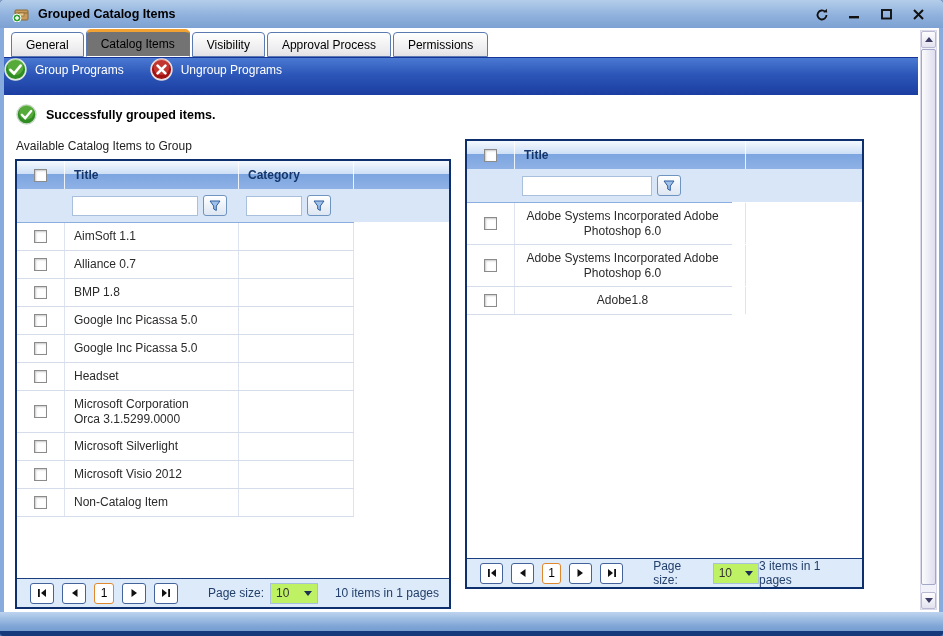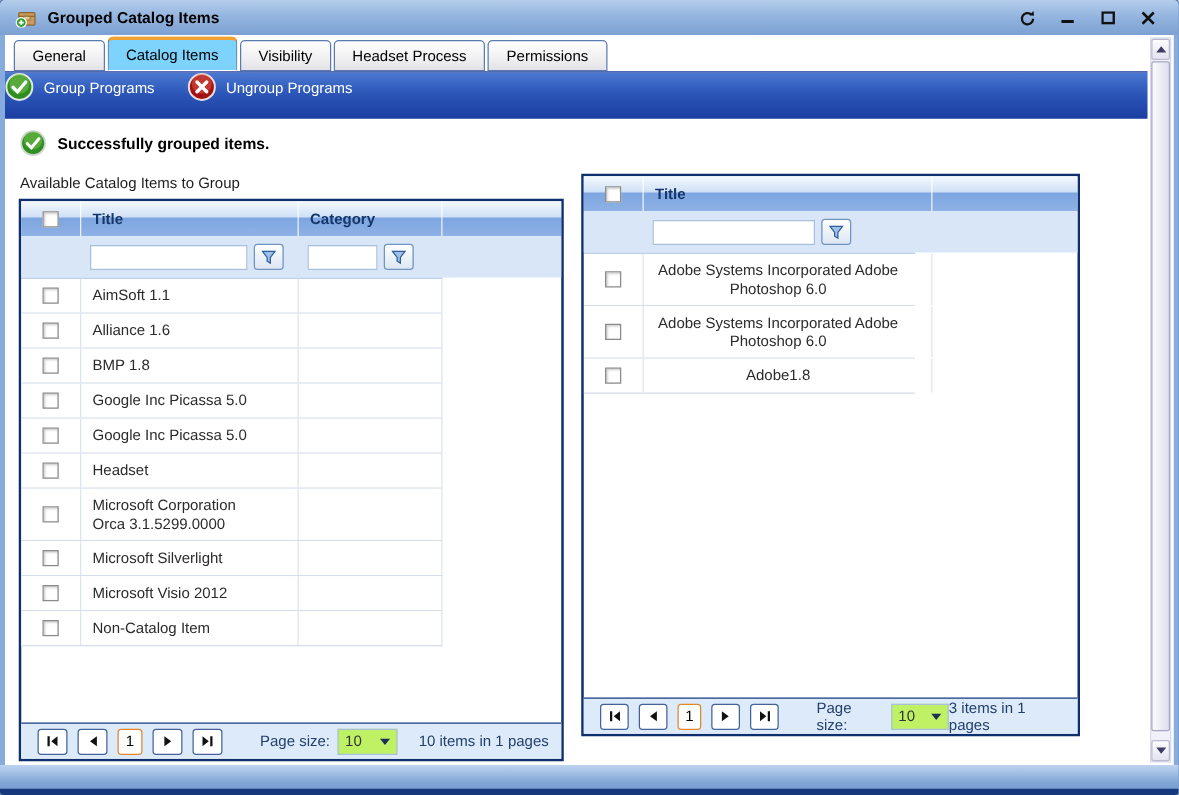--- a/index.html
+++ b/index.html
@@ -25,21 +25,21 @@
   .footer-dark { position:absolute; left:0; right:0; bottom:0; height:5px; background:#16397b; }
 
   .main { position:absolute; left:0; top:0; right:21px; bottom:0; }
 
   
   .tabstrip { display:flex; align-items:flex-end; height:29px; padding-left:7px; background:#fff; }
   .tab { height:25px; display:flex; align-items:center; justify-content:center;
          background:linear-gradient(180deg,#ffffff,#ededef 70%,#e2e2e6);
          border:1px solid #5a7ab0; border-radius:4px 4px 0 0; margin-right:2px;
          font-size:12px; color:#000; padding:0 14px; position:relative; }
-  .tab.selected { background:#7dd3fc; border-top:3px solid #f2a233; height:28px; z-index:2;
+  .tab.selected { background:#737373; border-top:3px solid #f2a233; height:28px; z-index:2;
                   border-bottom:1px solid #fff; border-radius:5px 5px 0 0; font-size:12px; }
 
   
   .toolbar { height:38px; background:linear-gradient(180deg,#4a79d2 0%,#2c56b8 45%,#1b3da2 100%);
              display:flex; align-items:flex-start; border-top:1px solid #16349a; }
   .tool-btn { display:flex; align-items:center; gap:8px; color:#fff; font-size:12px;
               margin-right:26px; cursor:pointer; }
 
   
   .status-row { display:flex; align-items:center; gap:9px; margin:9px 0 0 12px; }
@@ -147,21 +147,21 @@
         <div class="tab">
             <span>General</span>
           </div>
         <div class="tab selected">
             <span>Catalog Items</span>
           </div>
         <div class="tab">
             <span>Visibility</span>
           </div>
         <div class="tab">
-            <span>Headset Process</span>
+            <span>Approval Process</span>
           </div>
         <div class="tab">
             <span>Permissions</span>
           </div>
       </div>
 
       <div class="toolbar">
         <div class="tool-btn">
           <svg width="23" height="23" viewBox="0 0 23 23">
             <circle cx="11.5" cy="11.5" r="10.4" fill="#2f8d22" stroke="#dfe9df" stroke-width="1.6"></circle>
@@ -227,21 +227,21 @@
                     <div class="cell check lw-check">
                       <span class="cb"></span>
                     </div>
                     <div class="cell lw-title">AimSoft 1.1</div>
                     <div class="cell lw-cat"></div>
                   </div>
                 <div class="row">
                     <div class="cell check lw-check">
                       <span class="cb"></span>
                     </div>
-                    <div class="cell lw-title">Alliance 1.6</div>
+                    <div class="cell lw-title">Alliance 0.7</div>
                     <div class="cell lw-cat"></div>
                   </div>
                 <div class="row">
                     <div class="cell check lw-check">
                       <span class="cb"></span>
                     </div>
                     <div class="cell lw-title">BMP 1.8</div>
                     <div class="cell lw-cat"></div>
                   </div>
                 <div class="row">

